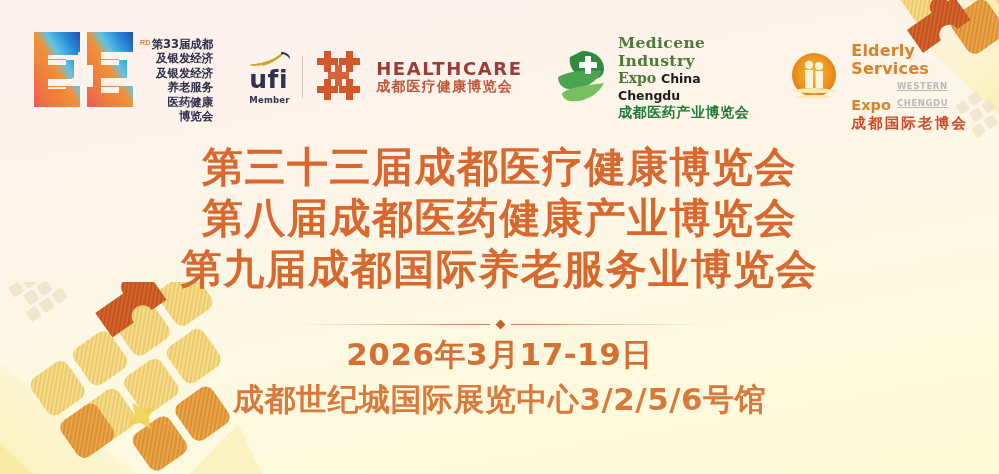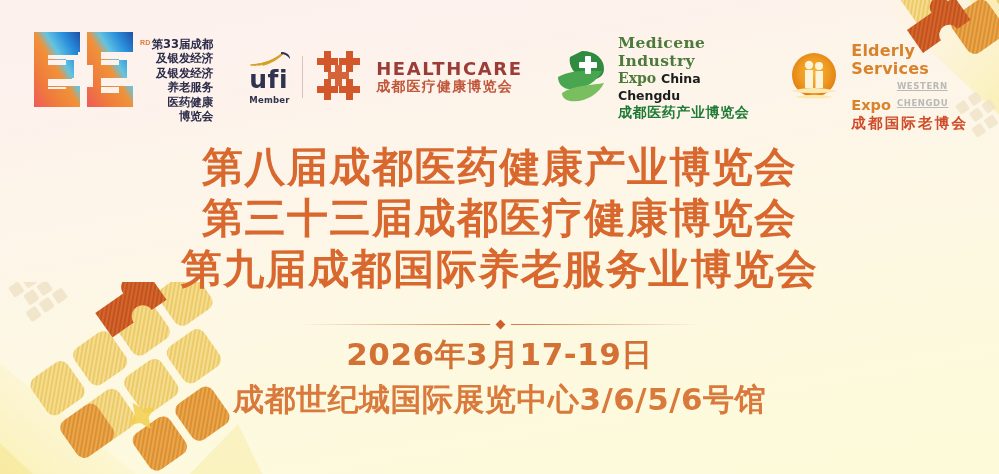--- a/index.html
+++ b/index.html
@@ -512,27 +512,27 @@
         <span class="el-l2">
             <span>Expo</span>
             <span class="sub">WESTERN CHENGDU</span>
           </span>
         <span class="el-l3">成都国际老博会</span>
       </div>
     </div>
   </div>
 
   <div id="headline">
+    <div class="headline-line">第三十三届成都医疗健康博览会</div>
     <div class="headline-line">第八届成都医药健康产业博览会</div>
-    <div class="headline-line">第三十三届成都医疗健康博览会</div>
     <div class="headline-line">第九届成都国际养老服务业博览会</div>
   </div>
 
   <div id="divider">
     <span class="div-rule left"></span>
     <span id="div-diamond"></span>
     <span class="div-rule right"></span>
   </div>
 
   <div id="date-line">2026年3月17-19日</div>
-  <div id="venue-line">成都世纪城国际展览中心3/6/5/6号馆</div>
+  <div id="venue-line">成都世纪城国际展览中心3/2/5/6号馆</div>
 
 </div>
 
 </body></html>

